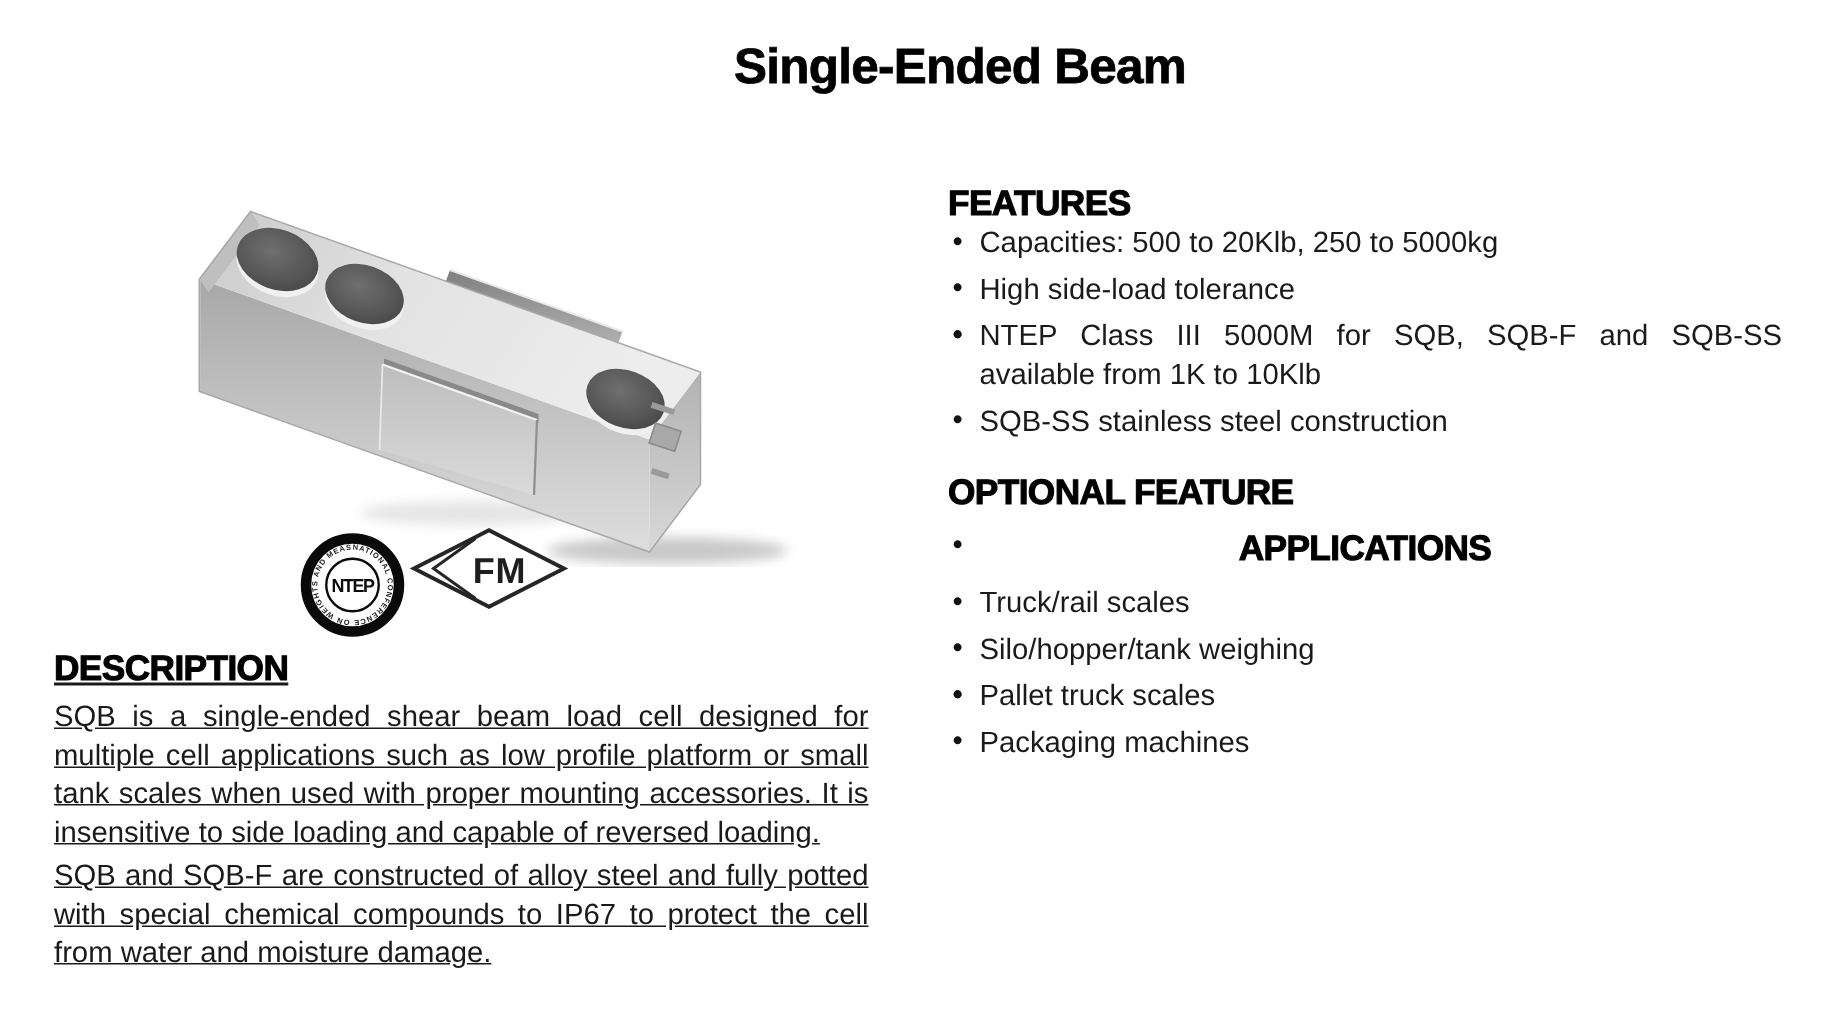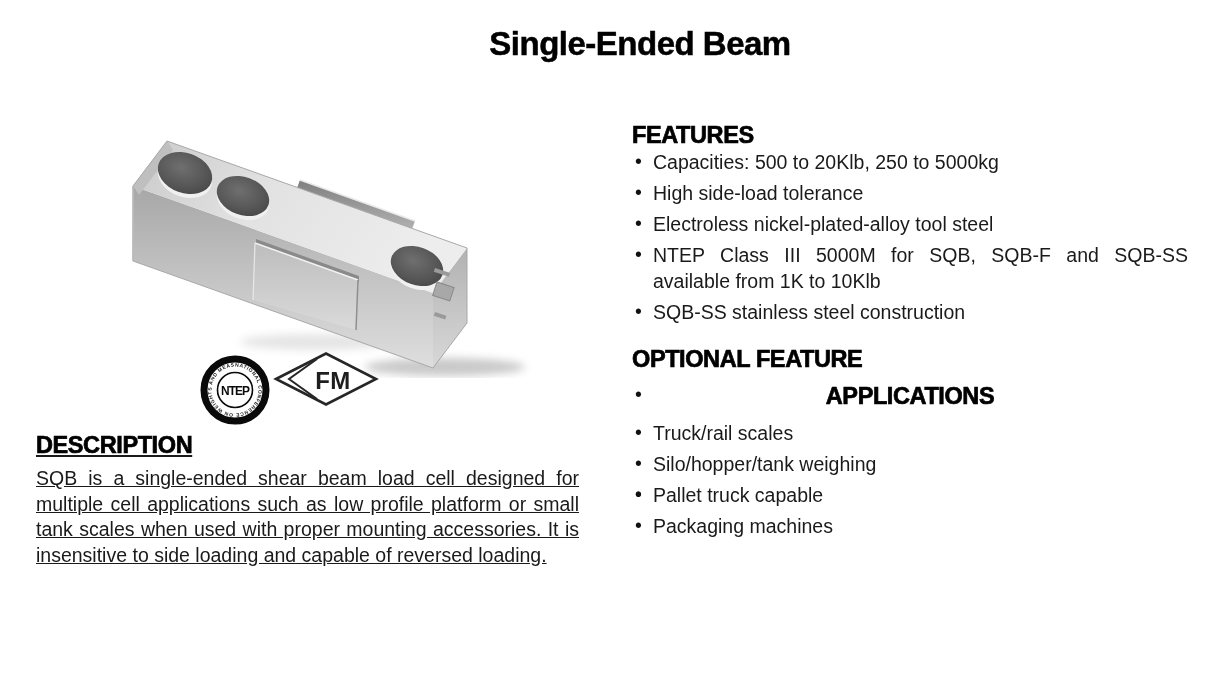--- a/index.html
+++ b/index.html
@@ -146,42 +146,43 @@
     <polyline points="45,9 17,29 45,49" fill="none" stroke="#262626" stroke-width="2"></polyline>
     <text x="61" y="38.5" text-anchor="middle" font-size="24" font-weight="bold" letter-spacing="0.5" fill="#1e1e1e">FM</text>
   </svg>
 </div>
 
 <div class="description-block">
   <h2 class="heading">DESCRIPTION</h2>
   <div>
 
   <p>SQB is a single-ended shear beam load cell designed for multiple cell applications such as low profile platform or small tank scales when used with proper mounting accessories. It is insensitive to side loading and capable of reversed loading.</p>
+      <p>SQB and SQB-F are constructed of alloy steel and fully potted with special chemical compounds to IP67 to protect the cell from water and moisture damage.</p>
     </div>
 </div>
 
 <div class="right-col">
   <h2 class="heading" id="features-heading">FEATURES</h2>
   <ul class="bullets">
 
   <li><span class="bullet">•</span><span>Capacities: 500 to 20Klb, 250 to 5000kg</span></li>
       <li><span class="bullet">•</span><span>High side-load tolerance</span></li>
-      <li><span class="bullet">•</span><span>Electroless nickel-plated-alloy tool steel</span></li>
+      <li><span class="bullet">•</span></li>
       <li><span class="bullet">•</span><span>NTEP Class III 5000M for SQB, SQB-F and SQB-SS available from 1K to 10Klb</span></li>
       <li><span class="bullet">•</span><span>SQB-SS stainless steel construction</span></li>
     </ul>
 
   <h2 class="heading" id="optional-heading">OPTIONAL FEATURE</h2>
   <ul class="bullets">
 
   <li><span class="bullet">•</span></li>
     </ul>
 
   <h2 class="heading" id="applications-heading">APPLICATIONS</h2>
   <ul class="bullets">
 
   <li><span class="bullet">•</span><span>Truck/rail scales</span></li>
       <li><span class="bullet">•</span><span>Silo/hopper/tank weighing</span></li>
       <li><span class="bullet">•</span></li>
-      <li><span class="bullet">•</span><span>Pallet truck capable</span></li>
+      <li><span class="bullet">•</span><span>Pallet truck scales</span></li>
       <li><span class="bullet">•</span><span>Packaging machines</span></li>
     </ul>
 </div>
 
 </body></html>

